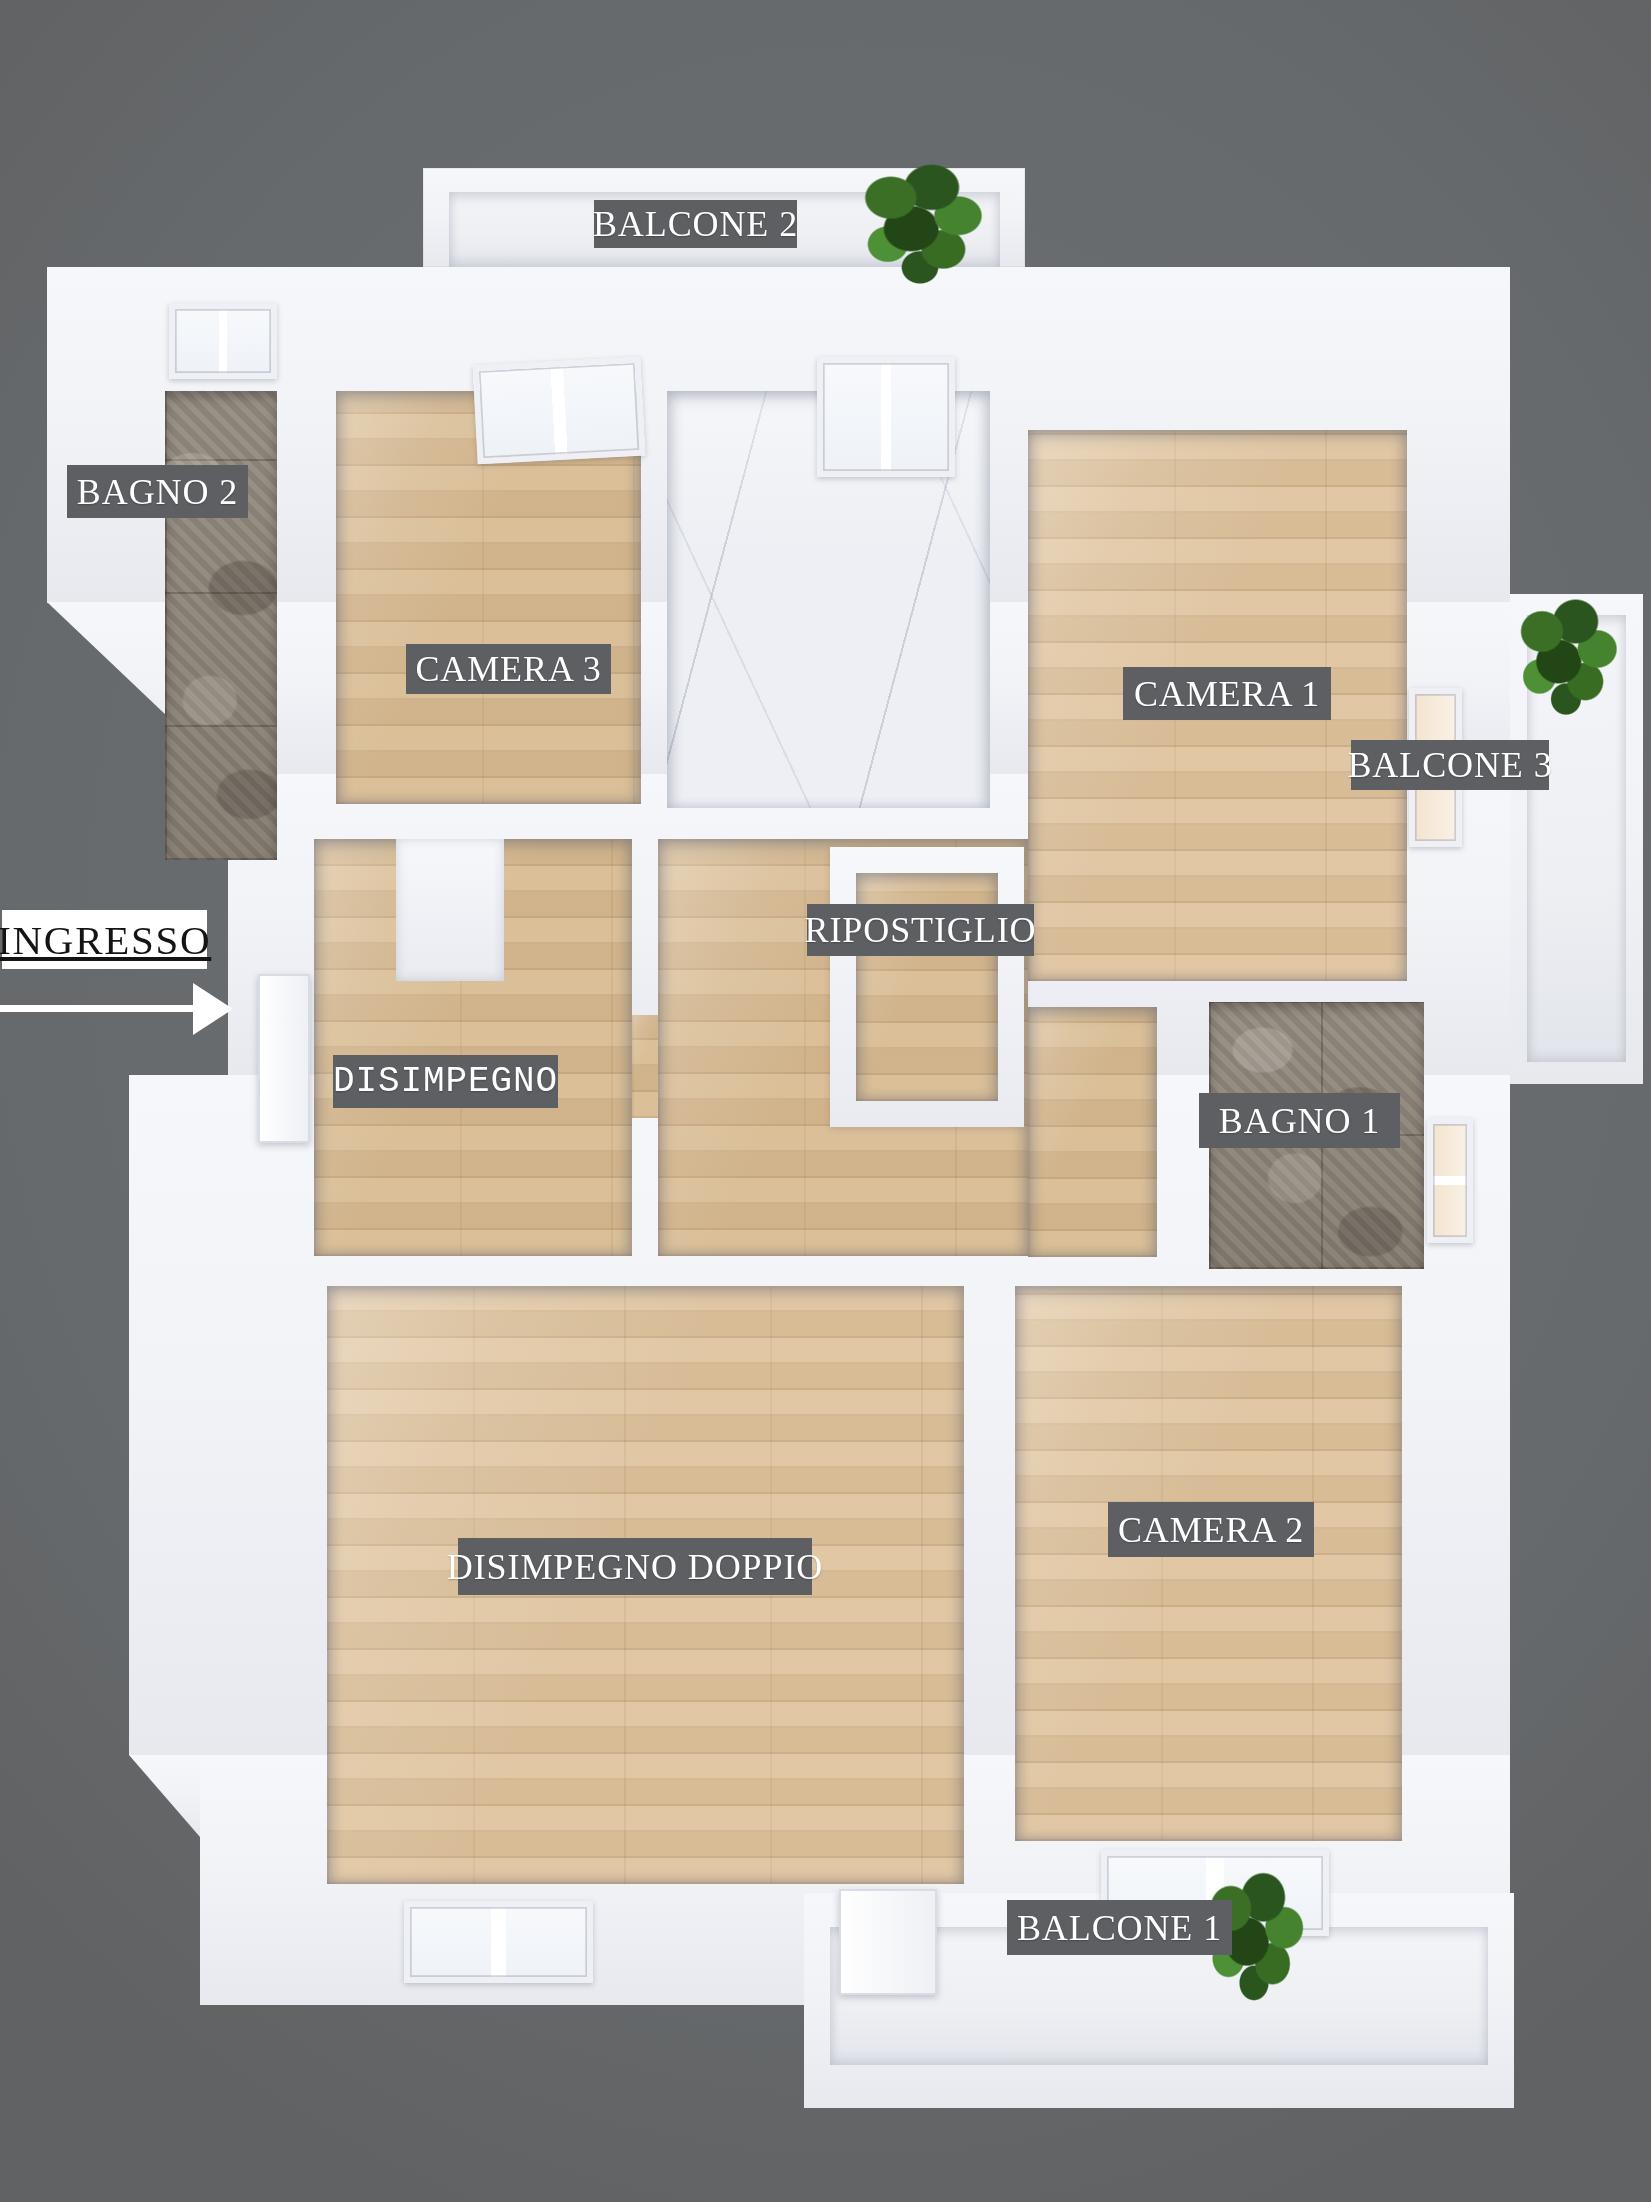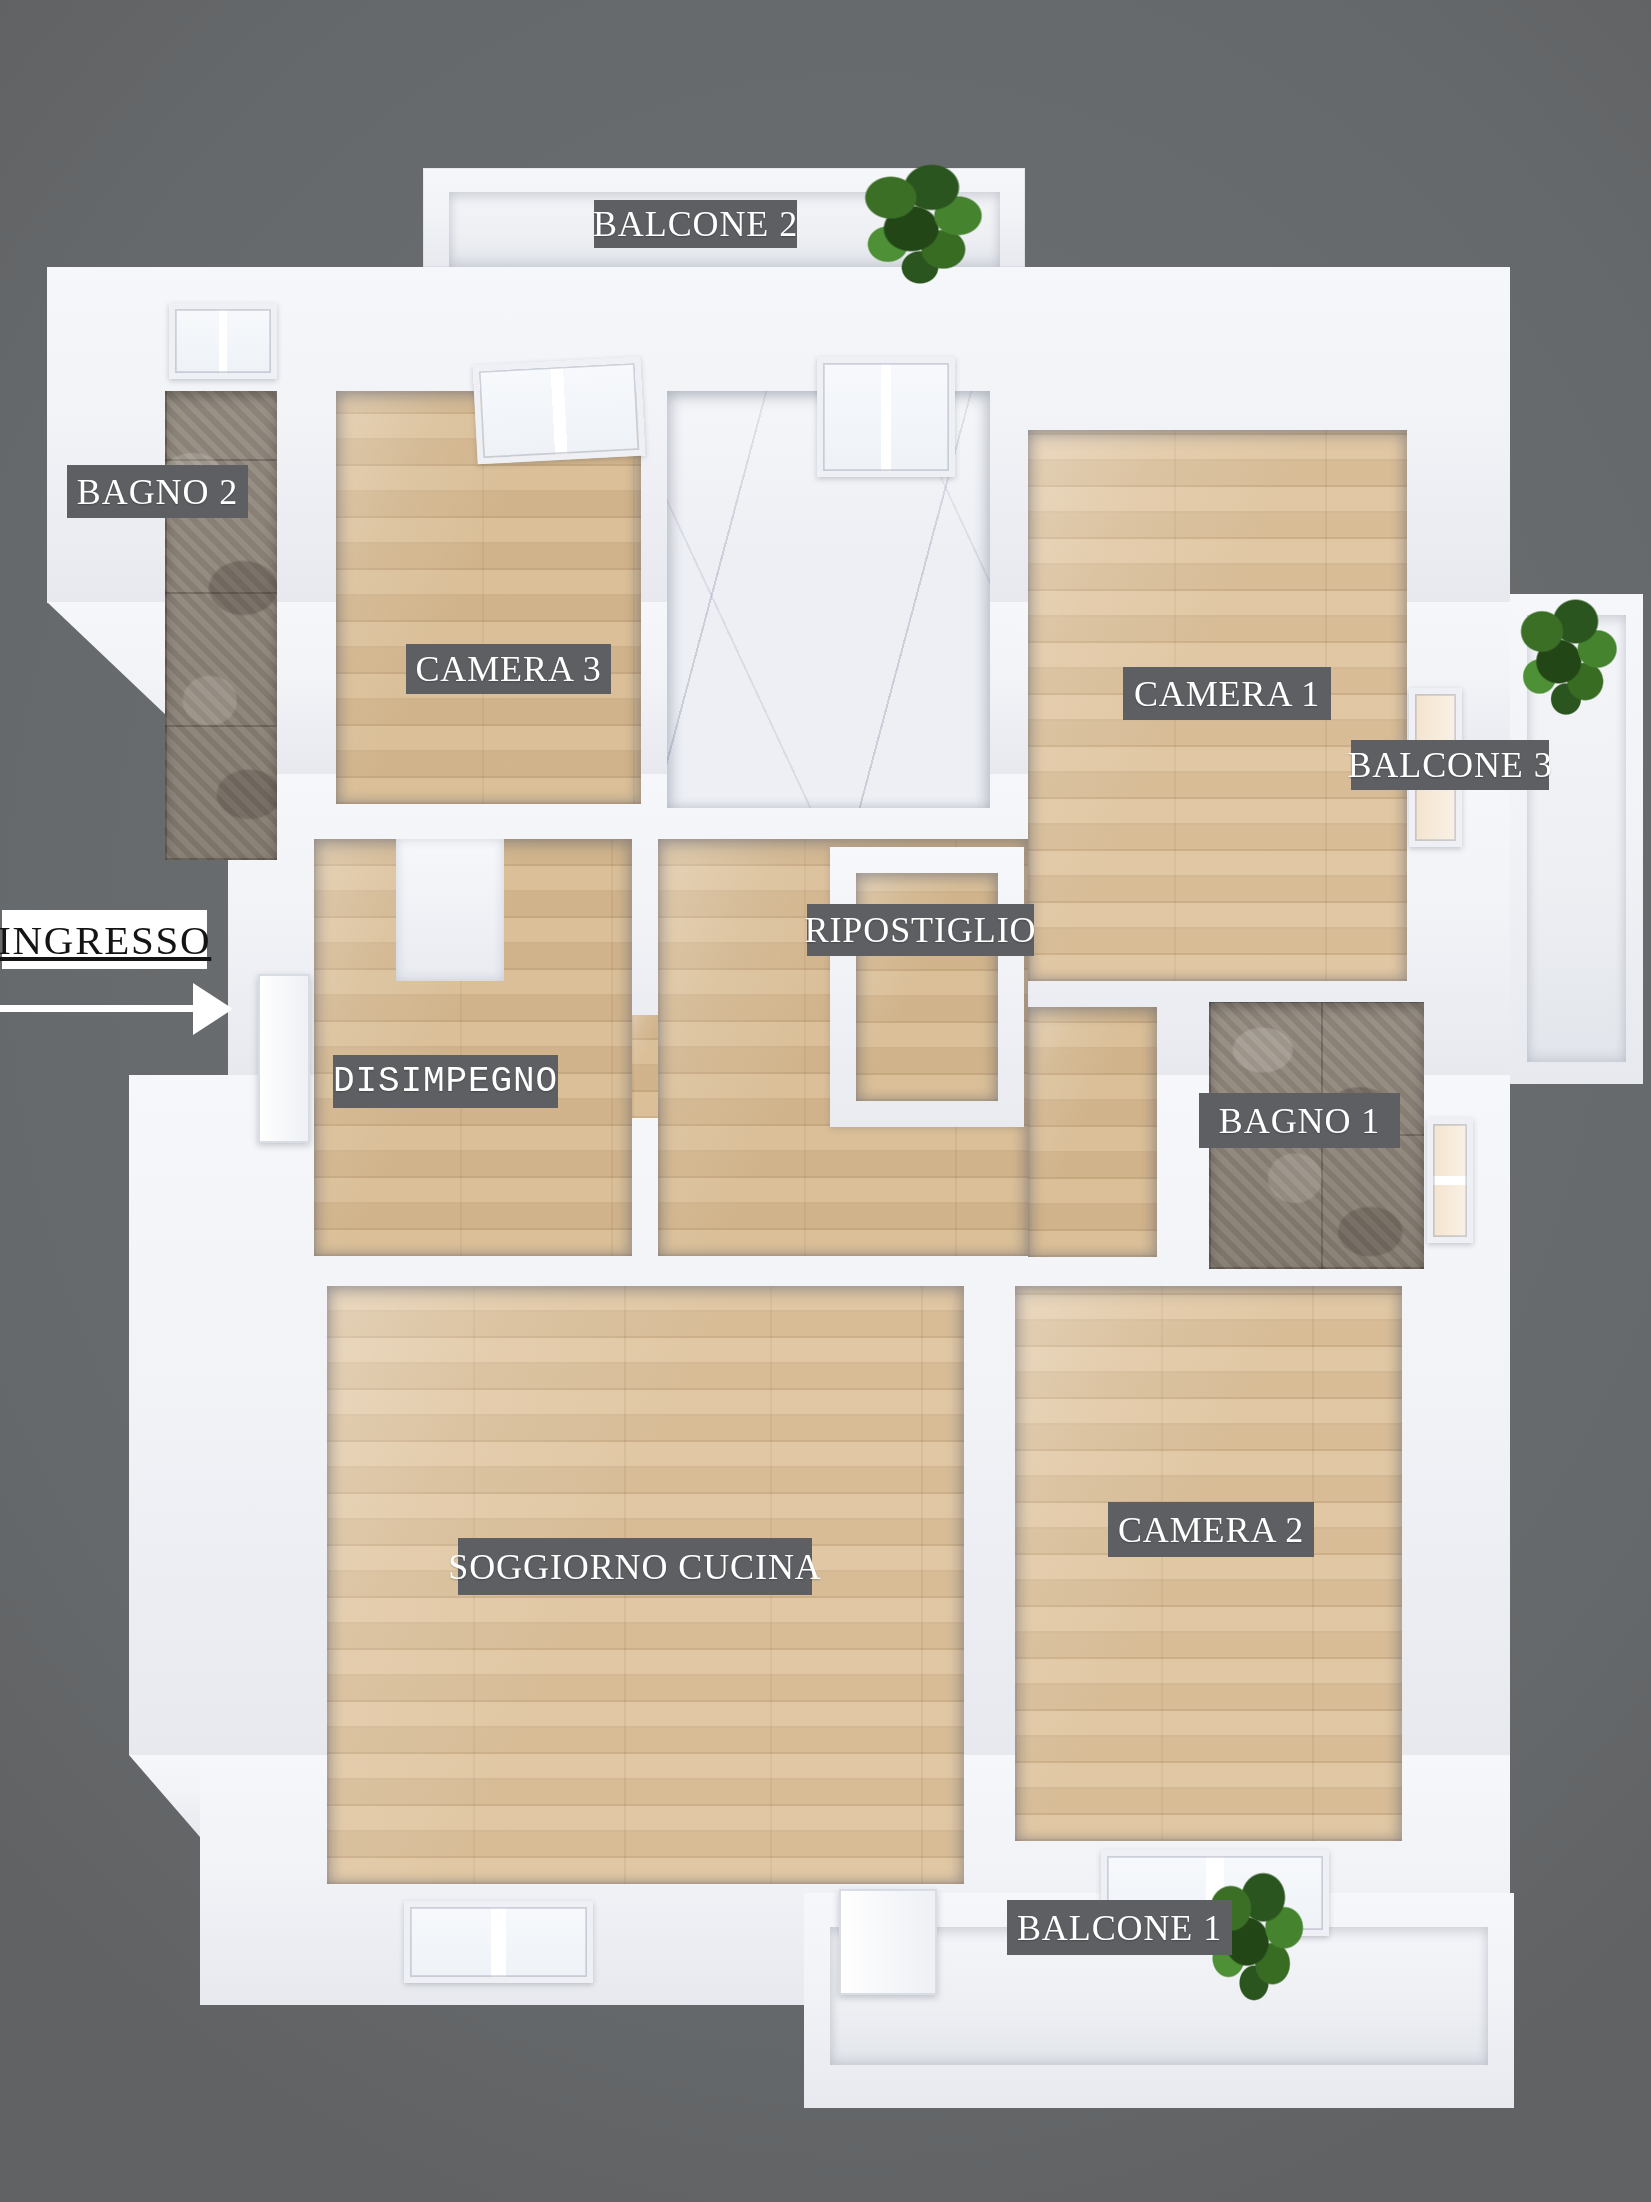--- a/index.html
+++ b/index.html
@@ -175,21 +175,21 @@
   <div class="plant" style="left:1196px;top:1867px;width:116px;height:138px;"></div>
 
   <div class="rlabel" style="left:594px;top:200px;width:203px;height:48px;">BALCONE 2</div>
   <div class="rlabel" style="left:67px;top:465px;width:181px;height:53px;">BAGNO 2</div>
   <div class="rlabel" style="left:406px;top:644px;width:205px;height:50px;">CAMERA 3</div>
   <div class="rlabel" style="left:1123px;top:667px;width:208px;height:53px;">CAMERA 1</div>
   <div class="rlabel" style="left:1351px;top:740px;width:198px;height:50px;">BALCONE 3</div>
   <div class="rlabel" style="left:333px;top:1055px;width:225px;height:53px;font-family:Liberation Mono, monospace;">DISIMPEGNO</div>
   <div class="rlabel" style="left:807px;top:904px;width:227px;height:52px;">RIPOSTIGLIO</div>
   <div class="rlabel" style="left:1199px;top:1093px;width:201px;height:55px;">BAGNO 1</div>
-  <div class="rlabel" style="left:458px;top:1538px;width:354px;height:57px;">SOGGIORNO CUCINA</div>
+  <div class="rlabel" style="left:458px;top:1538px;width:354px;height:57px;">DISIMPEGNO DOPPIO</div>
   <div class="rlabel" style="left:1108px;top:1502px;width:206px;height:55px;">CAMERA 2</div>
   <div class="rlabel" style="left:1007px;top:1900px;width:225px;height:55px;">BALCONE 1</div>
 
   <div class="entrance-label" style="left:1.7px;top:910px;width:205px;height:59px;">INGRESSO</div>
   <div class="arrow-shaft" style="left:0px;top:1005px;width:196px;"></div>
   <div class="arrow-head" style="left:193px;top:983px;"></div>
 
 </div>
 
 

